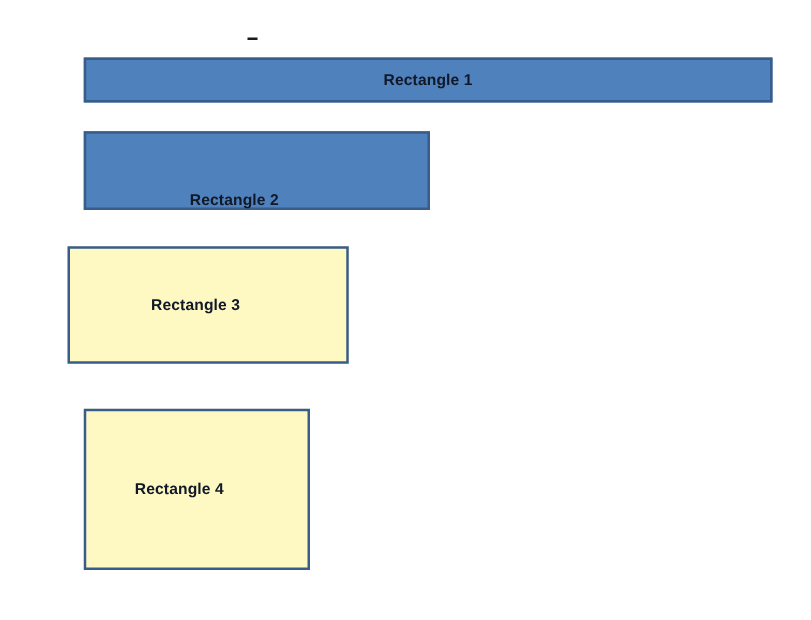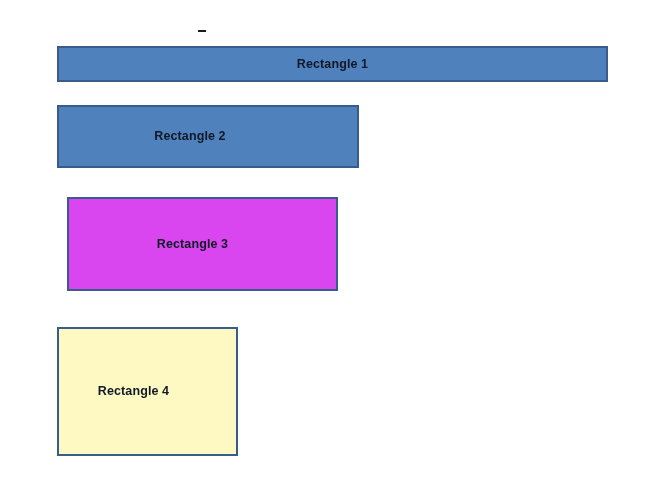--- a/index.html
+++ b/index.html
@@ -19,20 +19,21 @@
     overflow: hidden;
   }
   .shape-rect {
     position: absolute;
     box-sizing: border-box;
     background: #4f81bd;
     border: 2px solid #385d8a;
     display: flex;
     align-items: center;
     justify-content: center;
+    margin-left: 10px;
   }
   .shape-label {
     font-family: "Liberation Sans", sans-serif;
     font-size: 12.5px;
     font-weight: bold;
     color: #111827;
     letter-spacing: 0.1px;
     white-space: nowrap;
     line-height: 1;
     text-align: center;
@@ -62,25 +63,25 @@
 <body>
 
 <div id="canvas" style="width: 649px; height: 496px; background: rgb(255, 255, 255);">
 
   <div class="stray-mark"></div>
 
   <div class="shape-rect" id="rect-1" style="left: 57px; top: 46px; width: 551px; height: 36px; background: rgb(79, 129, 189); border-color: rgb(56, 93, 138);">
     <span class="shape-label" style="color: rgb(17, 24, 39);">Rectangle 1</span>
   </div>
 
-  <div class="shape-rect" id="rect-2" style="left: 57px; top: 105px; width: 302px; height: 63px; background: rgb(79, 129, 189); border-color: rgb(56, 93, 138);">
+  <div class="shape-rect" id="rect-2" style="left: 57px; top: 105px; width: 277px; height: 63px; background: rgb(79, 129, 189); border-color: rgb(56, 93, 138); align-items: flex-end;">
     <span class="shape-label" style="color: rgb(17, 24, 39);">Rectangle 2</span>
   </div>
 
-  <div class="shape-rect" id="rect-3" style="left: 67px; top: 197px; width: 271px; height: 94px; background: #d946ef; border-color: rgb(56, 93, 138);">
+  <div class="shape-rect" id="rect-3" style="left: 44px; top: 197px; width: 225px; height: 94px; background: #fef9c3; border-color: rgb(56, 93, 138);">
     <span class="shape-label" style="color: rgb(17, 24, 39);">Rectangle 3</span>
   </div>
 
   <div class="shape-rect" id="rect-4" style="left: 57px; top: 327px; width: 181px; height: 129px; background: #fef9c3; border-color: rgb(56, 93, 138);">
     <span class="shape-label" style="color: rgb(17, 24, 39);">Rectangle 4</span>
   </div>
 
 </div>
 
 </body></html>

